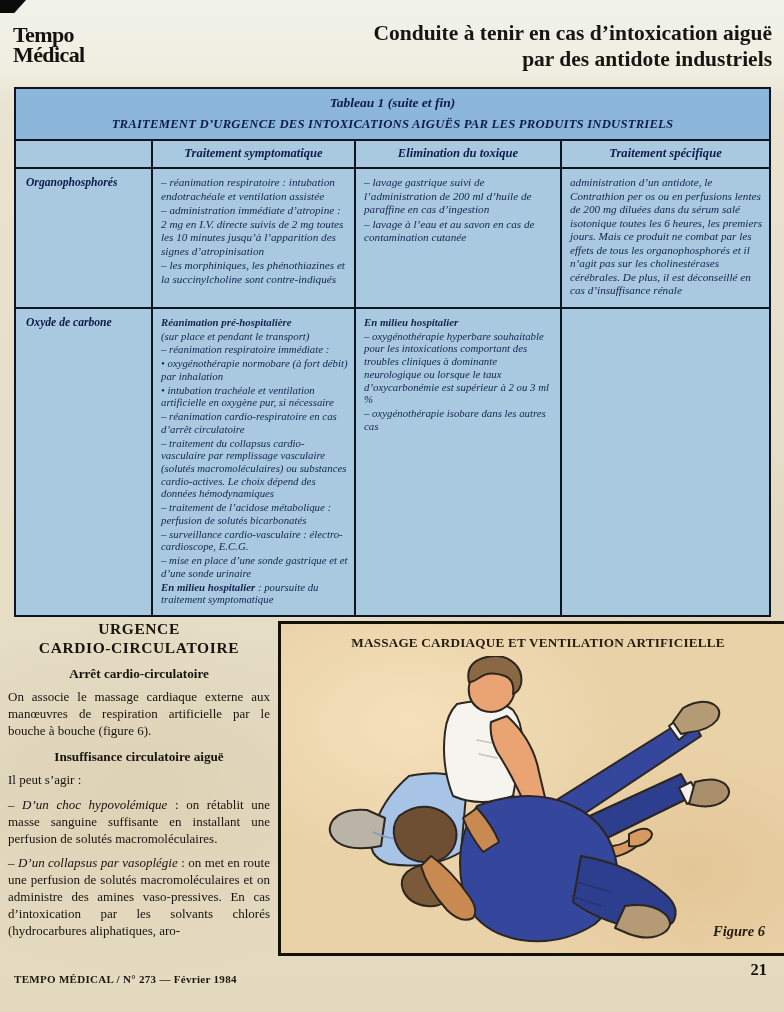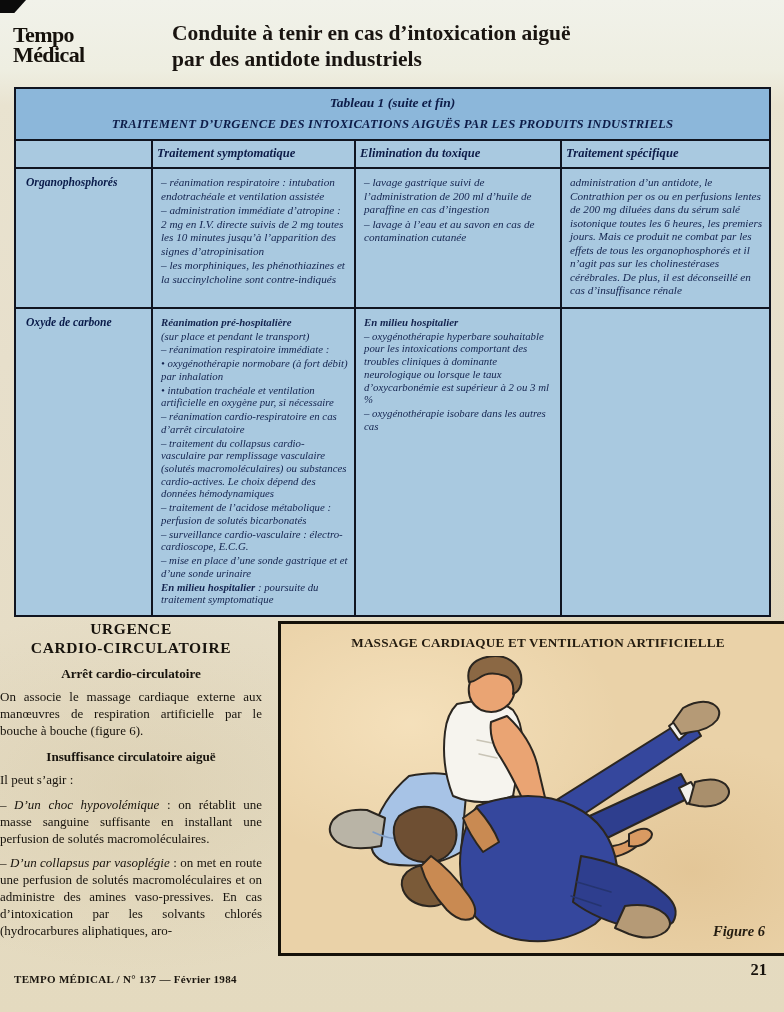--- a/index.html
+++ b/index.html
@@ -10,49 +10,49 @@
       radial-gradient(ellipse 420px 260px at 18% 78%, rgba(197,180,140,.25), rgba(0,0,0,0) 70%),
       radial-gradient(ellipse 500px 300px at 85% 60%, rgba(200,182,140,.22), rgba(0,0,0,0) 70%),
       linear-gradient(180deg,#f1f2ea 0px,#eeeee1 70px,#e9e3d0 105px,#e7dfcb 360px,#e6ddc6 640px,#e4dabf 1012px);
   }
   .corner-tl { position:absolute; left:0; top:0; width:26px; height:13px; background:#0b0b0b;
                clip-path:polygon(0 0,100% 0,55% 100%,0 100%); }
 
   
   .logo { position:absolute; left:13px; top:25px; font-weight:bold; font-size:22px;
           line-height:.9; letter-spacing:-.6px; color:#15110b; }
-  .hdr-title { position:absolute; right:12px; top:20px; width:600px; text-align:left;
+  .hdr-title { position:absolute; right:12px; top:20px; width:600px; text-align:right;
                font-size:21.5px; line-height:1.22; font-weight:600; color:#191410; }
 
   
   .ttable { position:absolute; left:14px; top:87px; width:753px; background:#a9c9e0;
             border:2.5px solid #101420; color:#13234e;font-style:italic; }
   .tband { background:#8cb7da; border-bottom:2px solid #101420; text-align:center;
            color:#0d1c48; padding:6px 6px 7px; }
   .tband-l1 { font-size:13.5px; font-weight:bold; margin-bottom:6px; }
   .tband-l2 { font-size:12.7px; font-weight:bold; letter-spacing:.2px; }
   .thead, .trow { display:grid; grid-template-columns:135px 203px 206px 1fr; }
   .thead { border-bottom:2px solid #101420; }
-  .thead-cell { padding:5px 4px 6px; text-align:left; font-weight:bold; font-size:12.6px;
+  .thead-cell { padding:5px 4px 6px; text-align:center; font-weight:bold; font-size:12.6px;
                 color:#0d1c48; border-left:2px solid #101420; }
   .thead-cell:first-child { border-left:none; }
   .trow { border-bottom:2px solid #101420; }
   .trow:last-child { border-bottom:none; }
   .tcell { padding:7px 6px 8px 8px; border-left:2px solid #101420; }
   .tcell:first-child { border-left:none;padding-left:10px; }
   .tcell.rlabel { font-weight:bold; color:#0a1b4a; font-size:11.6px; }
   .trow.r0 .tcell { font-size:11.2px; line-height:1.21; }
   .trow.r1 .tcell { font-size:10.8px; line-height:1.18; }
   .trow .tcell.rlabel { font-size:11.6px; line-height:1.2; }
   .cpara { margin-bottom:1px; }
   .cbold { font-weight:bold; }
   .cpara b { font-weight:bold; }
 
   
-  .leftcol { position:absolute; left:0; top:620px; width:262px; color:#17130d; }
+  .leftcol { position:absolute; left:8px; top:620px; width:262px; color:#17130d; }
   .lc-h { text-align:center; font-size:15.5px; font-weight:600; letter-spacing:.6px;
           line-height:1.2; margin-bottom:9px; }
   .lc-sub { text-align:center; font-weight:bold; font-size:13.2px; margin:9px 0 7px; }
   .lc-p { font-size:13px; line-height:1.3; text-align:justify; margin:0 0 8px; }
   .lc-p i { font-style:italic; }
 
   
   .figbox { position:absolute; left:278px; top:621px; width:520px; height:335px;
             border:3px solid #151109; box-sizing:border-box;
             background:
@@ -191,16 +191,16 @@
 
         <path d="M118 160 q22-16 44-4 q18 12 12 32 q-8 20 -32 18 q-22 -2 -28 -22 q-4 -14 4 -24 Z" fill="#6e4f33"></path>
 
         <path d="M150 200 Q170 214 188 240 Q198 254 192 262 Q180 268 166 254 Q146 232 140 210 Z" fill="#c98a52"></path>
         <path d="M196 152 Q212 170 218 186 L202 196 Q188 178 182 162 Z" fill="#c98a52"></path>
       </g>
     </svg>
     <div class="fig-caption">Figure 6</div>
   </div>
 
-  <div class="footer-left">TEMPO MÉDICAL / N° 137 — Février 1984</div>
+  <div class="footer-left">TEMPO MÉDICAL / N° 273 — Février 1984</div>
   <div class="page-num">21</div>
 
 </div>
 
 </body></html>

